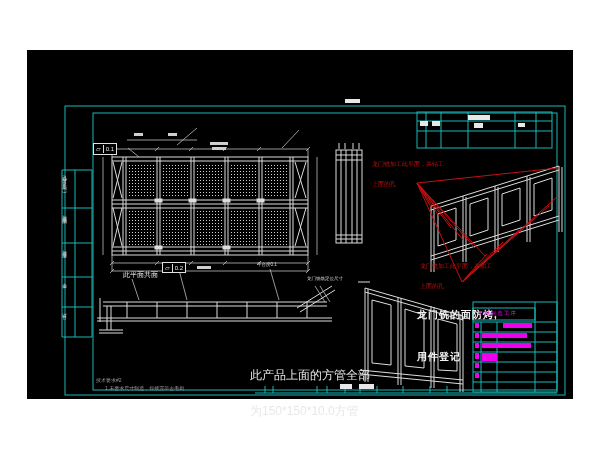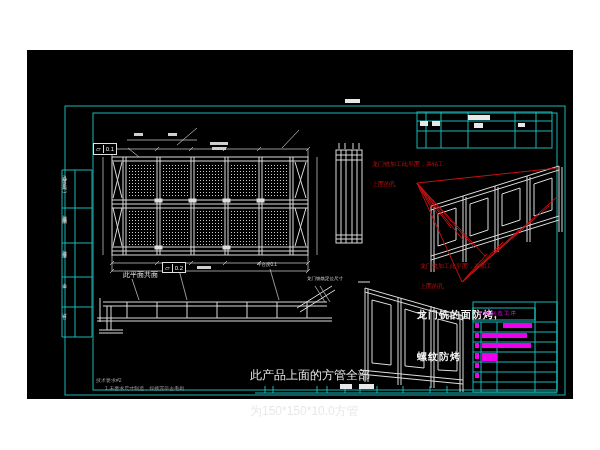--- a/index.html
+++ b/index.html
@@ -289,21 +289,21 @@
     <div>龙门铣加工此平面，并钻工</div>
     <div>上面的孔</div>
   </div>
   <div class="txt red" style="left:393px;top:200px;font-size:6px;">
     <div>龙门铣加工此平面，并加工</div>
     <div>上面的孔</div>
   </div>
 
   <div class="txt bignote" style="left:390px;top:230px;">
     <div>龙门铣的面防烤,</div>
-    <div>螺纹防烤</div>
+    <div>用件登记</div>
   </div>
 
   <div class="txt" style="left:223px;top:295px;font-size:12px;line-height:12px;color:#e8e8e8;">
     <div>此产品上面的方管全部</div>
     <div>为150*150*10.0方管</div>
   </div>
 
   <div class="txt grey" style="left:69px;top:328px;font-size:5px;">技术要求#2</div>
   <div class="txt grey" style="left:78px;top:336px;font-size:5px;">1.未要求尺寸制造，焊接完毕去毛刺</div>
 

